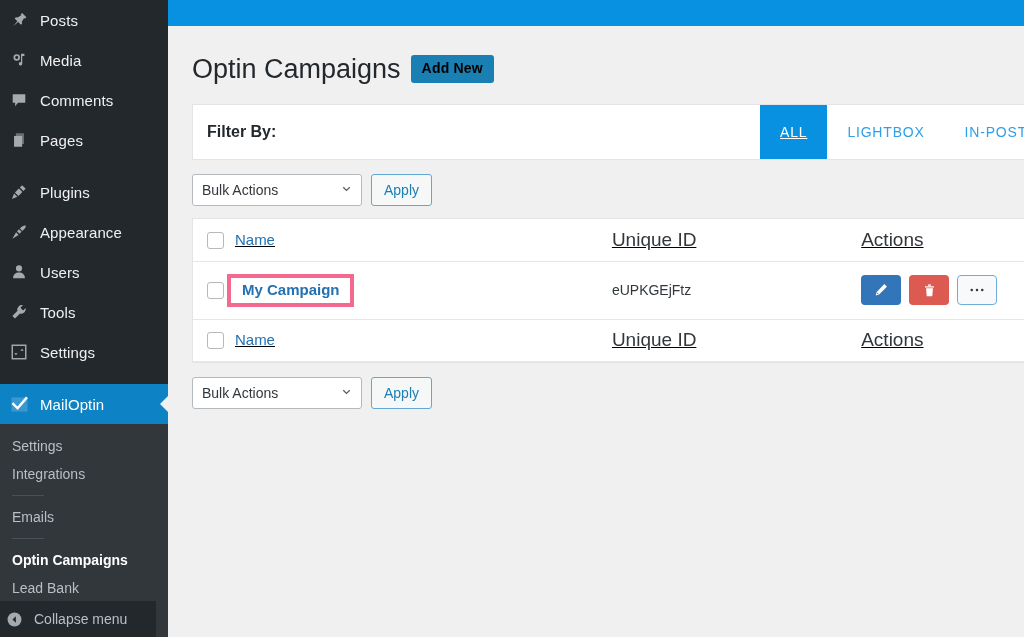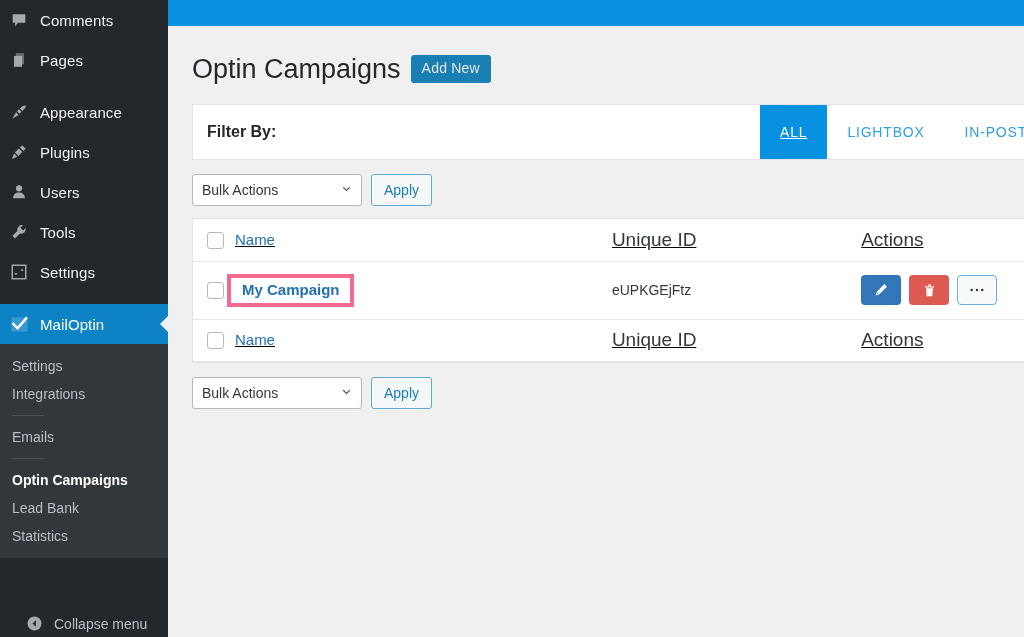--- a/index.html
+++ b/index.html
@@ -64,24 +64,24 @@
     cursor: pointer;
   }
   .submenu-item.current { color: #fff; font-weight: bold; }
   .submenu-sep {
     height: 1px; background: #4a5055;
     margin: 7px 12px 7px 12px; width: 32px;
   }
 
   .collapse-row {
     position: absolute; bottom: 0; left: 0; right: 12px;
-    height: 27px;
+    height: 36px;
     background: #23282d;
     display: flex; align-items: center;
-    padding-left: 26px;
+    padding-left: 6px;
     font-size: 14px; color: #b9bfc4;
     cursor: pointer;
   }
   .collapse-row .ci {
     width: 28px; min-width: 28px; display: flex; align-items: center;
     color: #a7aaad;
   }
 
   
   #main {
@@ -98,22 +98,22 @@
     height: 66px;
   }
   .page-title {
     font-size: 27px; font-weight: normal;
     color: #23282d; line-height: 1.2;
     margin: 0;
   }
   .add-new-btn {
     margin-left: 10px;
     background: #1a7fb3;
-    color: #e5e5e5;
-    font-size: 14px; font-weight: normal;
+    color: #000000;
+    font-size: 14px; font-weight: bold;
     padding: 6px 11px 7px;
     border-radius: 3px;
     border: none;
     cursor: pointer;
     line-height: 1.1;
     font-family: "Liberation Sans", sans-serif;
     letter-spacing: .2px;
   }
 
   .content-wrap { padding: 12px 12px 0 24px; }
@@ -253,21 +253,37 @@
   .act-btn svg { display: block; }
 </style>
 </head>
 <body>
 
 <div id="app">
 
   <nav id="sidebar">
     <div class="menu-top">
 
-
+      <div class="menu-item">
+        <span class="mi-icon">
+          <svg width="18" height="18" viewBox="0 0 20 20" fill="currentColor">
+              <path d="M13.5 2.2 L11.8 3.9 L12.6 4.7 L8.4 7.3 L6.6 6.9 L5.2 8.3 L8.2 11.3 L3.5 16.9 L9.1 12.2 L12.1 15.2 L13.5 13.8 L13.1 12 L15.7 7.8 L16.5 8.6 L18.2 6.9 Z"></path>
+            </svg>
+        </span>
+        <span class="mi-label">Posts</span>
+      </div>
+
+      <div class="menu-item">
+        <span class="mi-icon">
+          <svg width="18" height="18" viewBox="0 0 20 20" fill="currentColor">
+              <path d="M7.5 3.5 A3.6 3.6 0 1 0 7.5 10.7 A3.6 3.6 0 1 0 7.5 3.5 Z M7.5 5.4 A1.7 1.7 0 1 1 7.5 8.8 A1.7 1.7 0 1 1 7.5 5.4 Z M12.2 3 L12.2 12.4 A1.9 1.9 0 1 0 13.6 14.2 L13.6 5.5 L16 5.5 L16 3 Z"></path>
+            </svg>
+        </span>
+        <span class="mi-label">Media</span>
+      </div>
 
       <div class="menu-item">
         <span class="mi-icon">
           <svg width="18" height="18" viewBox="0 0 20 20" fill="currentColor">
               <path d="M3 3.5 L17 3.5 L17 13 L9 13 L5.5 17 L5.8 13 L3 13 Z"></path>
             </svg>
         </span>
         <span class="mi-label">Comments</span>
       </div>
 
@@ -279,33 +295,33 @@
             </svg>
         </span>
         <span class="mi-label">Pages</span>
       </div>
 
       <div class="menu-gap"></div>
 
       <div class="menu-item">
         <span class="mi-icon">
           <svg width="18" height="18" viewBox="0 0 20 20" fill="currentColor">
+              <path d="M13.5 2.5 L11 5 L14.9 8.9 L17.4 6.4 Z M9.8 6.2 L5.5 10.5 L9.4 14.4 L13.7 10.1 Z M4.5 11.8 L2.2 17.7 L8.1 15.4 Z"></path>
+            </svg>
+        </span>
+        <span class="mi-label">Plugins</span>
+      </div>
+
+      <div class="menu-item">
+        <span class="mi-icon">
+          <svg width="18" height="18" viewBox="0 0 20 20" fill="currentColor">
               <path d="M17.5 3 C16 2.4 13 4 11 6 L13.8 8.8 C15.8 6.8 18.1 4.5 17.5 3 Z M10 7 L7.8 9.2 L10.6 12 L12.8 9.8 Z M6.8 10.4 L2.5 17.5 L9.6 13.2 Z"></path>
             </svg>
         </span>
         <span class="mi-label">Appearance</span>
-      </div>
-
-      <div class="menu-item">
-        <span class="mi-icon">
-          <svg width="18" height="18" viewBox="0 0 20 20" fill="currentColor">
-              <path d="M13.5 2.5 L11 5 L14.9 8.9 L17.4 6.4 Z M9.8 6.2 L5.5 10.5 L9.4 14.4 L13.7 10.1 Z M4.5 11.8 L2.2 17.7 L8.1 15.4 Z"></path>
-            </svg>
-        </span>
-        <span class="mi-label">Plugins</span>
       </div>
 
       <div class="menu-item">
         <span class="mi-icon">
           <svg width="18" height="18" viewBox="0 0 20 20" fill="currentColor">
               <circle cx="10" cy="6" r="3.4"></circle>
               <path d="M3.4 17 C3.4 12.8 6.4 10.6 10 10.6 C13.6 10.6 16.6 12.8 16.6 17 Z"></path>
             </svg>
         </span>
         <span class="mi-label">Users</span>

